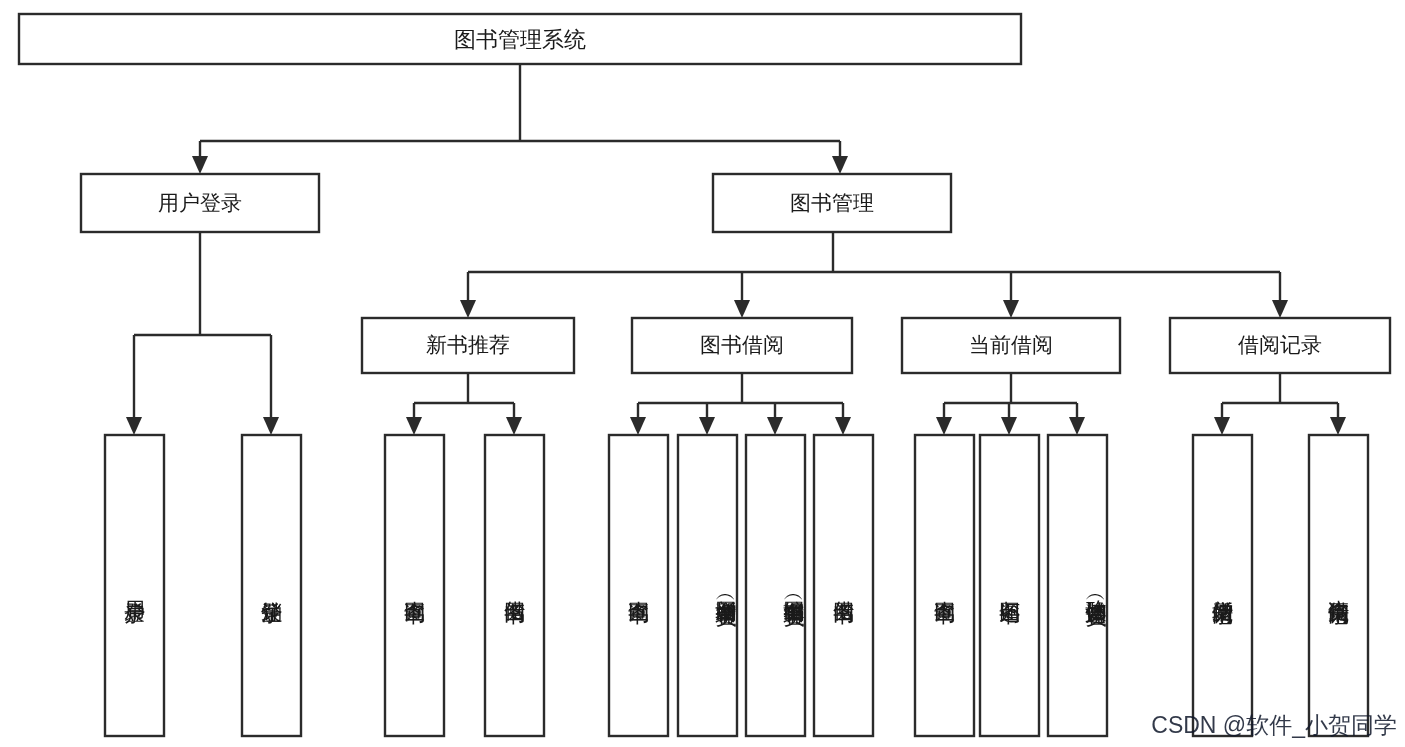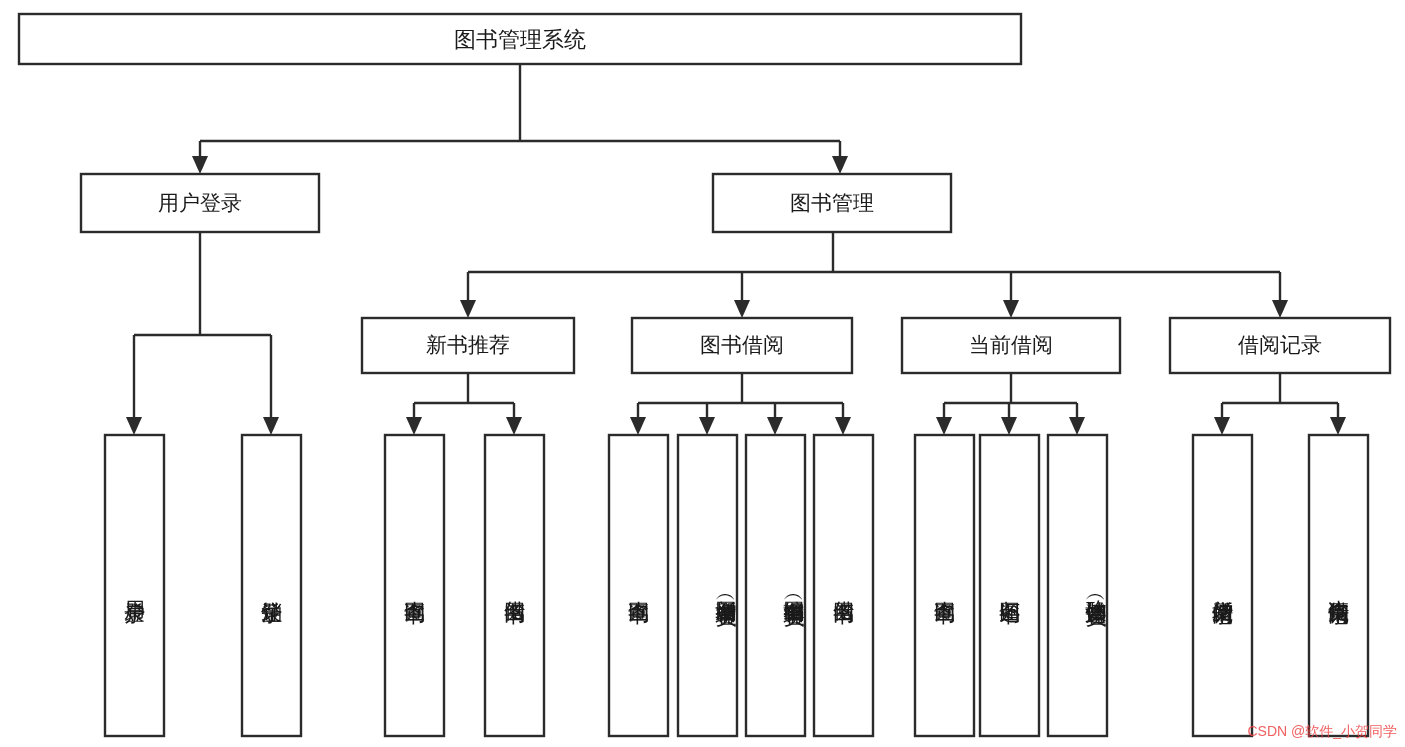--- a/index.html
+++ b/index.html
@@ -71,22 +71,22 @@
     justify-content: center;
     text-align: center;
     white-space: nowrap;
     pointer-events: none;
   }
   .watermark {
     position: absolute;
     right: 8px;
     bottom: 6px;
     font-family: "Liberation Sans", sans-serif;
-    font-size: 14px;
-    color: #ef4444;
+    font-size: 23px;
+    color: #0f172a;
     white-space: nowrap;
     opacity: 0.85;
     padding-left: 40px;
   }
 </style>
 </head>
 <body>
 
 <div id="diagram-root">
 

